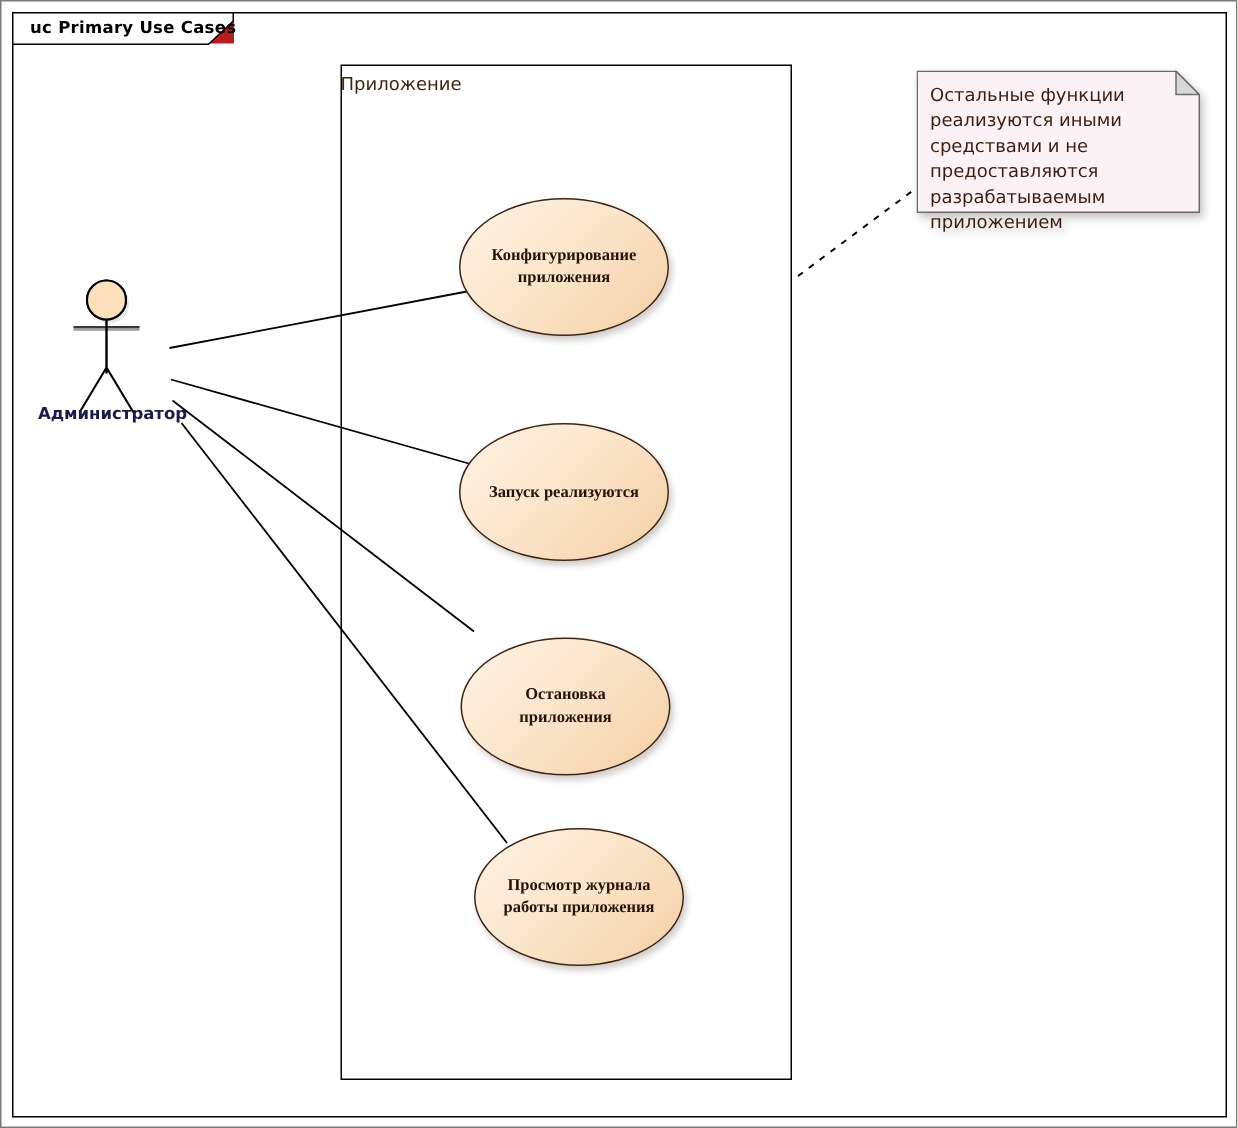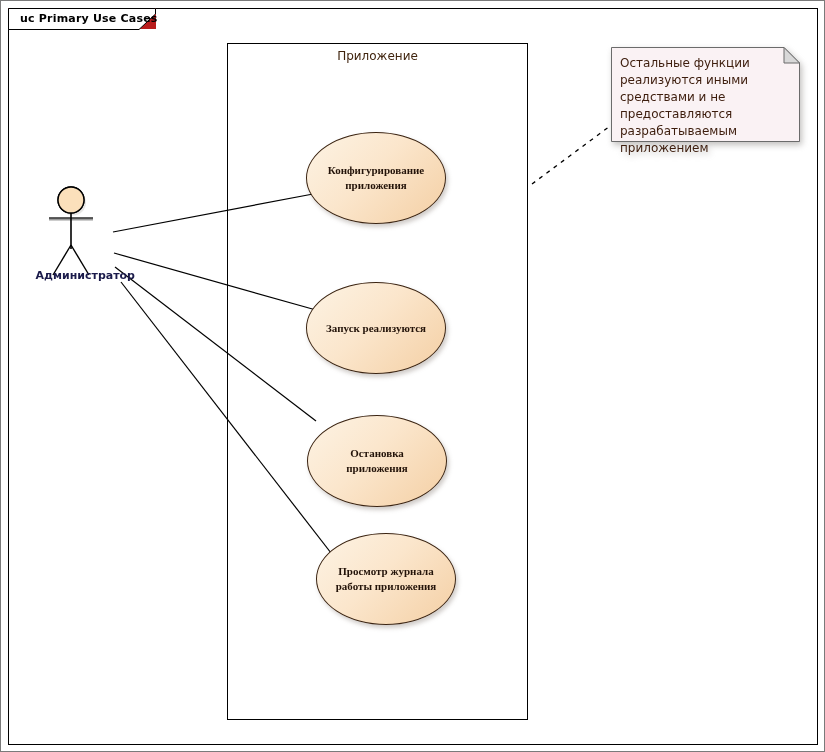--- a/index.html
+++ b/index.html
@@ -63,21 +63,21 @@
     height: 677px;
     border: 1px solid #000000;
     box-sizing: border-box;
     background: transparent;
   }
   .boundary-label {
     position: absolute;
     left: 226px;
     top: 48px;
     width: 301px;
-    text-align: center;
+    text-align: left;
     font-size: 12px;
     color: #40240e;
     font-family: "DejaVu Sans", sans-serif;
   }
   
   .usecase {
     position: absolute;
     border-radius: 50%;
     border: 1px solid #3b2412;
     background: linear-gradient(135deg, #fdf3e4 0%, #fbe6cc 45%, #f4cfa4 100%);
@@ -103,21 +103,21 @@
     left: 40px;
     top: 182px;
     width: 62px;
     height: 100px;
   }
   .actor-label {
     position: absolute;
     left: 14px;
     top: 268px;
     width: 120px;
-    text-align: right;
+    text-align: center;
     font-size: 11px;
     font-weight: bold;
     color: #1b1b4b;
     white-space: nowrap;
   }
   
   .note {
     position: absolute;
     left: 610px;
     top: 46px;
@@ -174,26 +174,26 @@
 
   <div class="usecase" style="left:305px; top:131px; width:140px; height:92px;">
     <span class="uc-label">Конфигурирование
 приложения</span>
   </div>
 
   <div class="usecase" style="left:305px; top:281px; width:140px; height:92px;">
     <span class="uc-label">Запуск реализуются</span>
   </div>
 
-  <div class="usecase" style="left:306px; top:414px; width:140px; height:92px;">
+  <div class="usecase" style="left:306px; top:424px; width:140px; height:92px;">
     <span class="uc-label">Остановка
 приложения</span>
   </div>
 
-  <div class="usecase" style="left:315px; top:532px; width:140px; height:92px;">
+  <div class="usecase" style="left:315px; top:551px; width:140px; height:92px;">
     <span class="uc-label">Просмотр журнала
 работы приложения</span>
   </div>
 
   <div class="actor">
     <svg width="62" height="100" viewBox="0 0 62 100">
       <ellipse cx="30" cy="17" rx="13" ry="13" fill="#fbe0bb" stroke="#000000" stroke-width="1.4"></ellipse>
       <ellipse cx="32" cy="19.5" rx="13" ry="13" fill="rgba(150,145,140,0.22)" stroke="none"></ellipse>
       <ellipse cx="30" cy="17" rx="13" ry="13" fill="#fbe0bb" stroke="#000000" stroke-width="1.4"></ellipse>
       <line x1="8" y1="36" x2="52" y2="36" stroke="#9b9b9b" stroke-width="3"></line>

